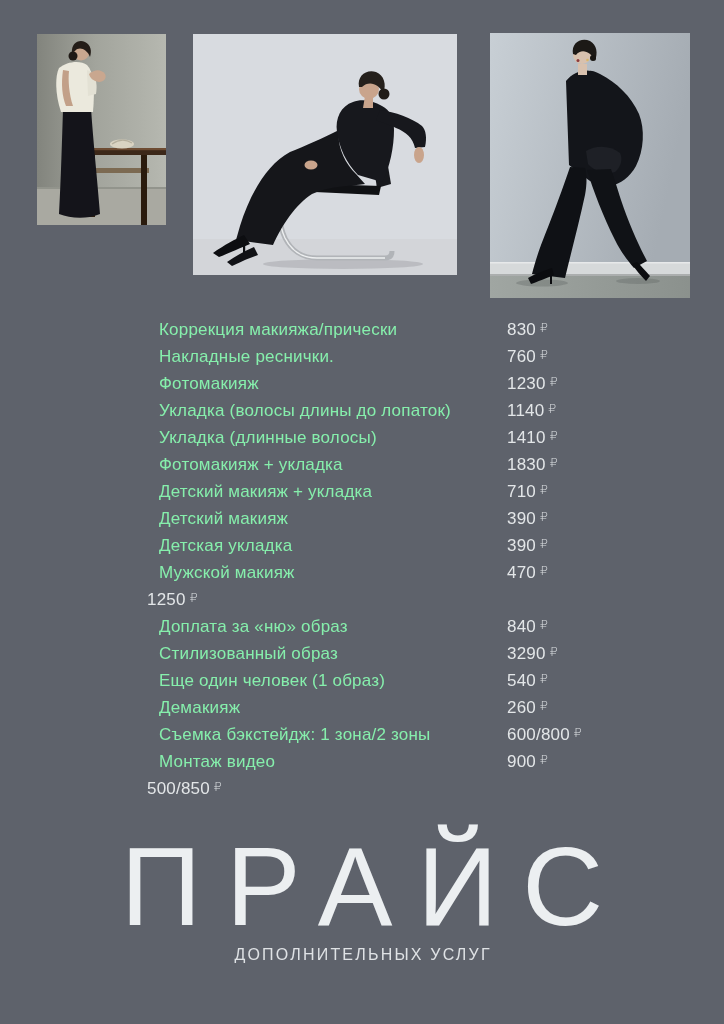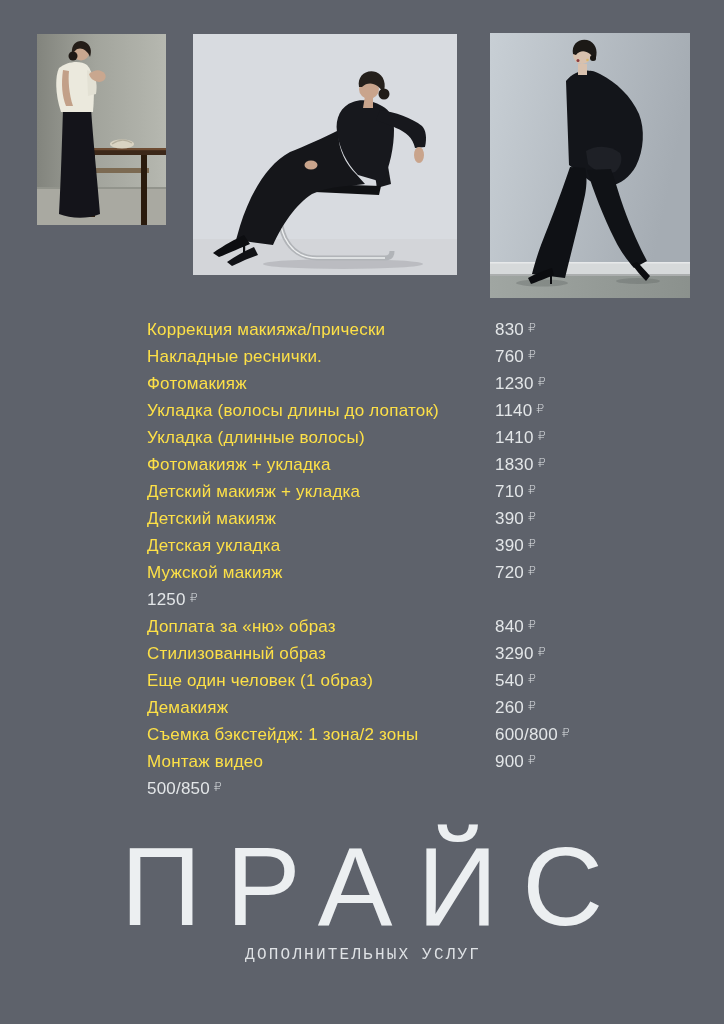--- a/index.html
+++ b/index.html
@@ -17,41 +17,41 @@
   #photo-seated{left:193px;top:34px;width:264px;height:241px;}
   #photo-walking{left:490px;top:33px;width:200px;height:265px;}
 
   .price-list{
     position:absolute;left:147px;top:316px;width:460px;
     font-weight:300;letter-spacing:0.2px;
   }
   .price-row{display:flex;align-items:center;height:27.05px;}
   .service{
     width:348px;flex:none;
-    font-size:17px;color:#fde047;
-    white-space:nowrap;overflow:hidden;
+    font-size:17px;color:#86efac;
+    white-space:nowrap;overflow:hidden;margin-left:12px;
   }
   .price{
     font-size:17px;color:#e3e6e8;white-space:nowrap;
     display:flex;align-items:flex-start;
   }
   .rub{font-size:12.5px;margin-left:4px;color:#dcdfe2;}
 
   .footer-title{
     position:absolute;left:0;top:835px;width:724px;height:104px;
     display:flex;align-items:center;justify-content:center;
   }
   .footer-title .big{
     font-size:112px;font-weight:200;line-height:1;
     letter-spacing:0.22em;margin-right:-0.22em;
     color:#eceff1;white-space:nowrap;
   }
   .footer-subtitle{
     position:absolute;left:0;top:944px;width:724px;height:22px;
-    display:flex;align-items:center;justify-content:center;font-family:Liberation Mono, monospace;
+    display:flex;align-items:center;justify-content:center;
   }
   .footer-subtitle .small{
     font-size:16px;font-weight:300;
     letter-spacing:2.2px;margin-right:-2.2px;
     color:#dfe2e5;white-space:nowrap;
   }
 </style>
 </head>
 <body>
 
@@ -234,21 +234,21 @@
       <span class="service">Детская укладка</span>
       <span class="price">
         <span>390</span>
         <span class="rub">₽</span>
       </span>
     </div>
 
     <div class="price-row">
       <span class="service">Мужской макияж</span>
       <span class="price">
-        <span>720</span>
+        <span>470</span>
         <span class="rub">₽</span>
       </span>
     </div>
 
     <div class="price-row">
       <span class="price">
         <span>1250</span>
         <span class="rub">₽</span>
       </span>
     </div>

